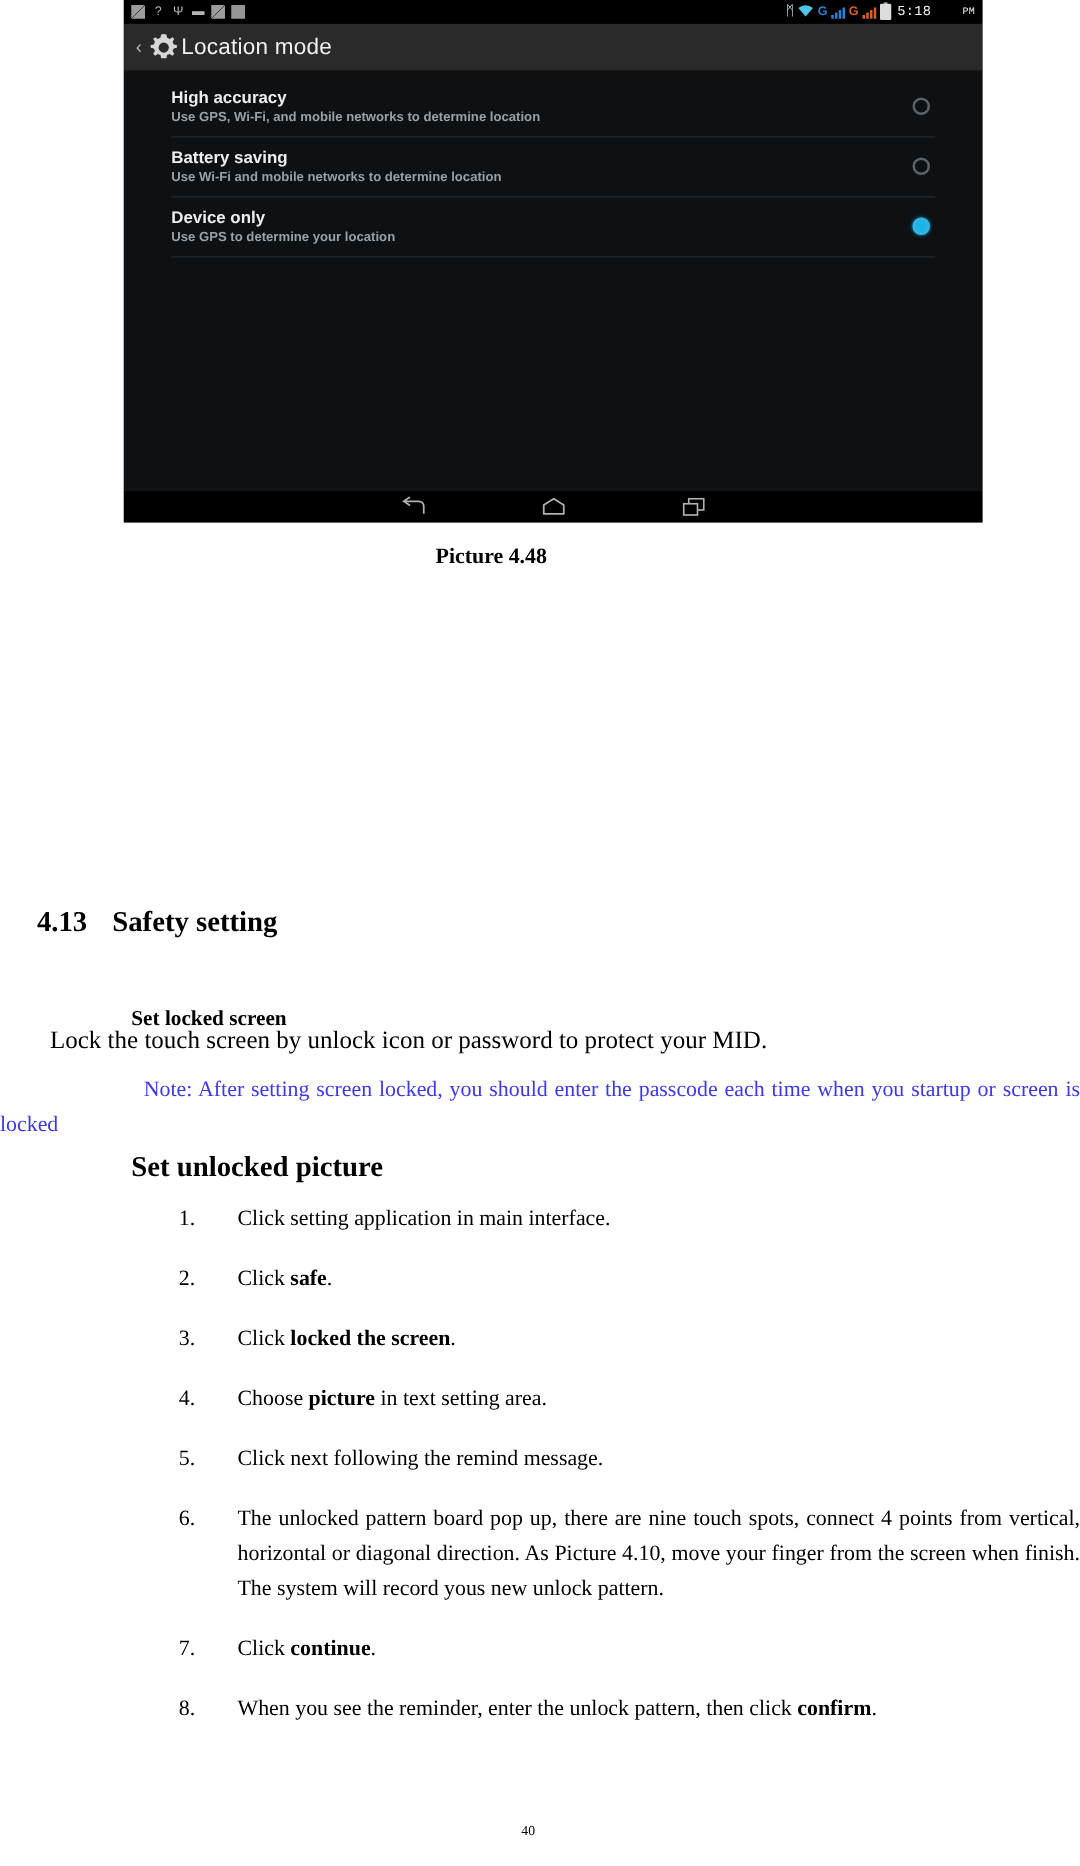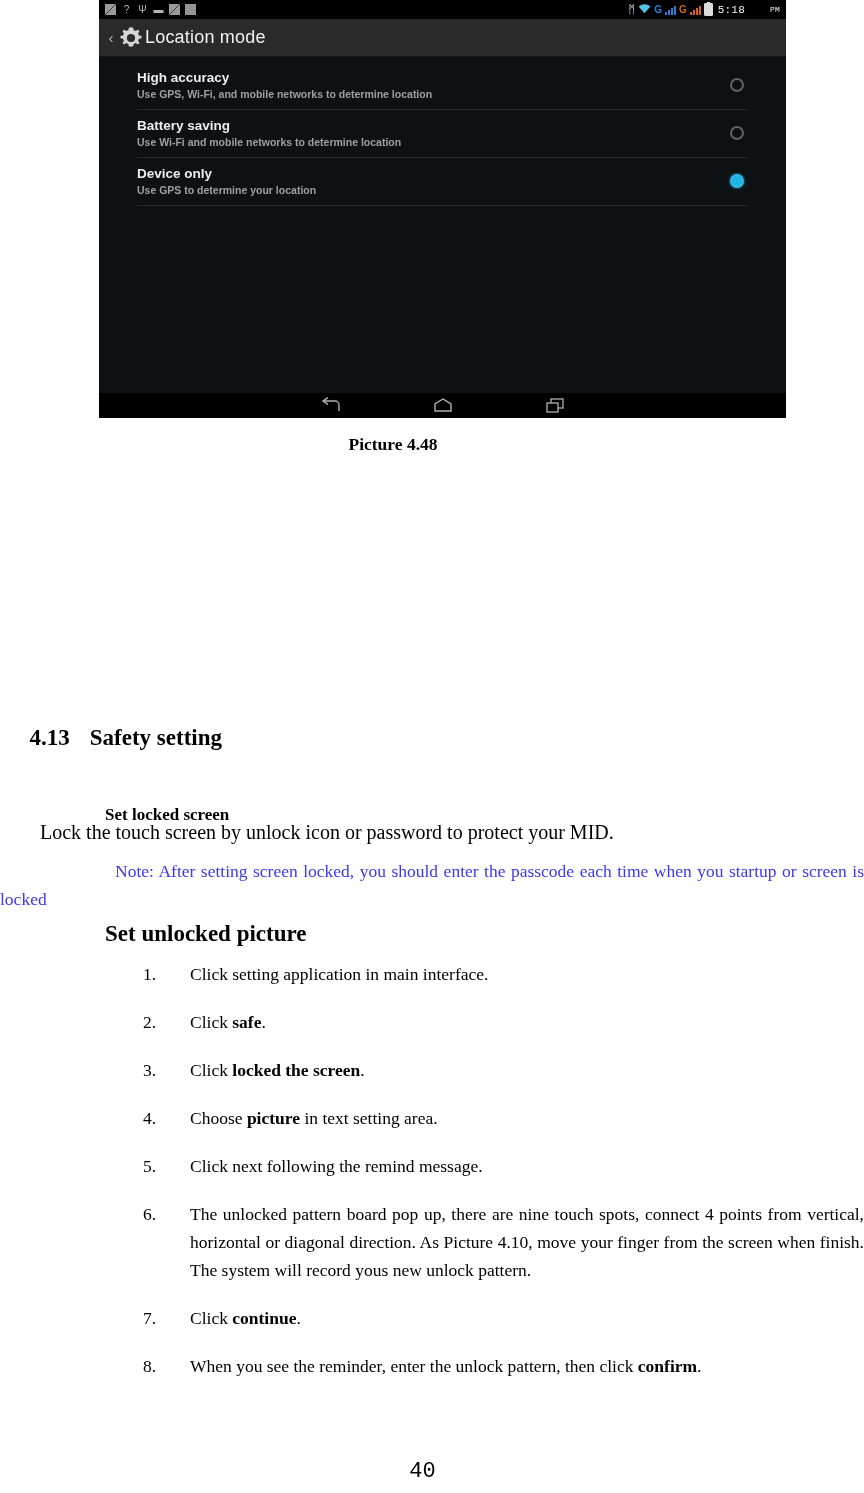--- a/index.html
+++ b/index.html
@@ -289,22 +289,21 @@
     text-align: left;
   }
   .steps li b { font-weight: bold; }
 
   .pageno {
     position: absolute;
     left: 0;
     top: 1459px;
     width: 845px;
     text-align: center;
-    font-size: 22px;
-    font-family: Liberation Mono, monospace;
+    font-size: 11px;
   }
 </style>
 </head>
 <body>
 
 <div class="screenshot">
 
   <div class="statusbar">
     <div class="sb-left">
       <span class="sb-ico sb-shot"></span>

